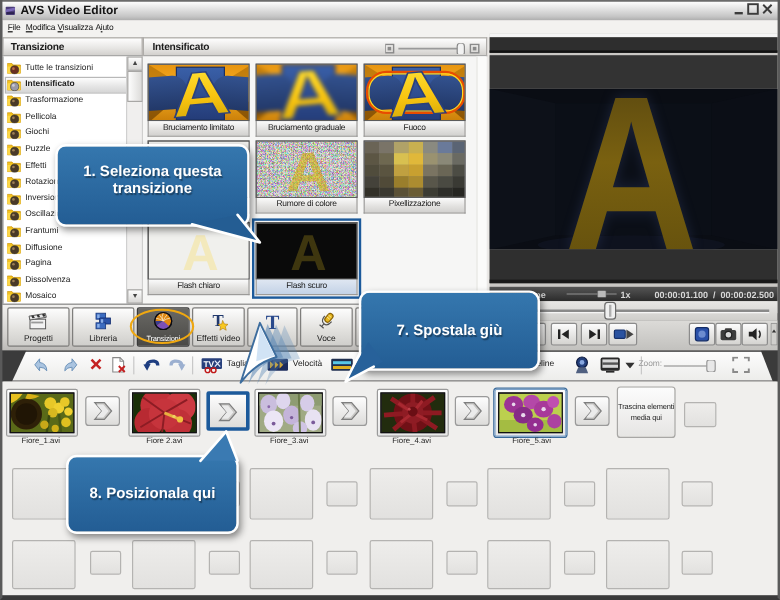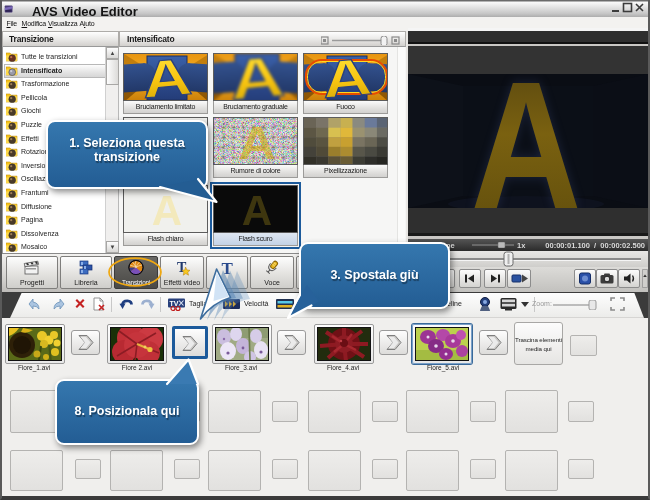--- a/index.html
+++ b/index.html
@@ -1,20 +1,20 @@
 <!DOCTYPE html>
 <html><head><meta charset="utf-8">
 <style>
 *{margin:0;padding:0;box-sizing:border-box}
 html,body{width:650px;height:500px;overflow:hidden}
 body{font-family:"Liberation Sans",sans-serif;background:#e9e7e4;position:relative}
 .abs{position:absolute}
 
 #titlebar{left:0;top:0;width:650px;height:17px;background:linear-gradient(#6b6b6b 0,#6b6b6b 1px,#fbfbfb 2px,#e9e9e9 35%,#c6c6c6 80%,#adadad 100%);border-left:1px solid #555;border-right:1px solid #555}
-#title-txt{left:32px;top:3.5px;font-size:13px;font-weight:bold;color:#141414}
+#title-txt{left:17px;top:3.5px;font-size:10px;font-weight:bold;color:#141414}
 #winbtns{right:6px;top:2px;font-size:12px;color:#3c3c3c;font-weight:bold;letter-spacing:3px}
 #menubar{left:1px;top:17px;width:648px;height:14px;background:#f3f2f0;font-size:7px;letter-spacing:-.2px;color:#111;border-left:1px solid #9a9a9a}
 .mi{position:absolute;top:3px}
 
 .phead{top:31px;height:16px;background:linear-gradient(#fefefe,#e8e7e5 55%,#d2d0cd);border:1px solid #aeaca9;border-bottom:1px solid #999;font-size:8.5px;font-weight:bold;color:#1a1a1a;line-height:15px;letter-spacing:-.2px}
 #lhead{left:2px;width:117px}
 #thead{left:119px;width:287px}
 
 #list{left:2px;top:47px;width:117px;height:206px;background:#fff;border-left:1px solid #9a9a9a;border-right:1px solid #b8b8b8}
 .li{position:absolute;left:1px;width:103px;height:13.6px;font-size:7px;color:#1c1c1c;line-height:13.6px;white-space:nowrap}
@@ -729,21 +729,21 @@
 <div class="ebox" style="left:372px;top:141px;width:26px;height:20px"></div>
 <div class="ebox" style="left:470px;top:141px;width:26px;height:20px"></div>
 <div class="ebox" style="left:568px;top:141px;width:26px;height:20px"></div>
   </div>
 <div class="abs" id="story-edge"></div>
 
 <div class="co" id="co1">
     <div style="margin-top:14px">1. Seleziona questa<br>transizione</div>
   </div>
 <div class="co" id="co2">
-    <div style="margin-top:24px">3. Spostala giù</div>
+    <div style="margin-top:24px">7. Spostala giù</div>
   </div>
 <div class="co" id="co3">
     <div style="margin-top:23px">8. Posizionala qui</div>
   </div>
 
 <svg class="abs cotail" style="left:0;top:0" width="650" height="500" viewBox="0 0 650 500" pointer-events="none">
 <g>
 <path d="M198,179 L216.5,202 L160,187 Z" fill="#245d93"></path>
 <path d="M198,179 L216.5,202 L160,187" fill="none" stroke="#fff" stroke-width="2.2" stroke-linejoin="round" stroke-linecap="round"></path>
 <path d="M307,285 L288,318 L319,301.5 Z" fill="#27619a"></path>

